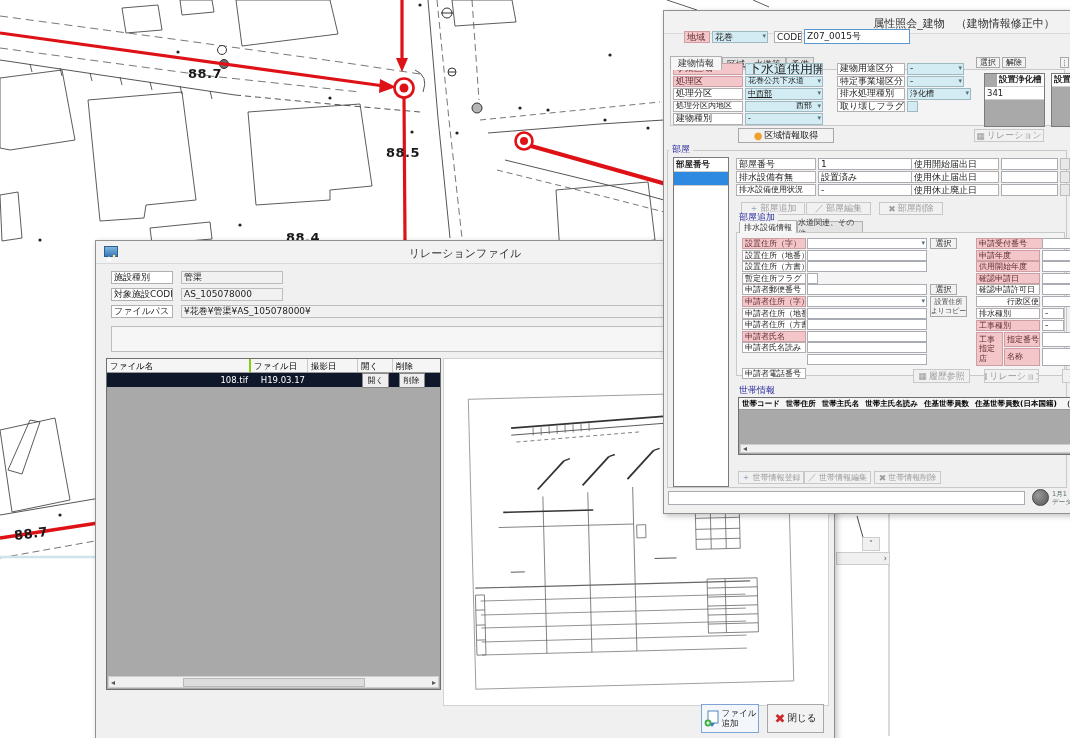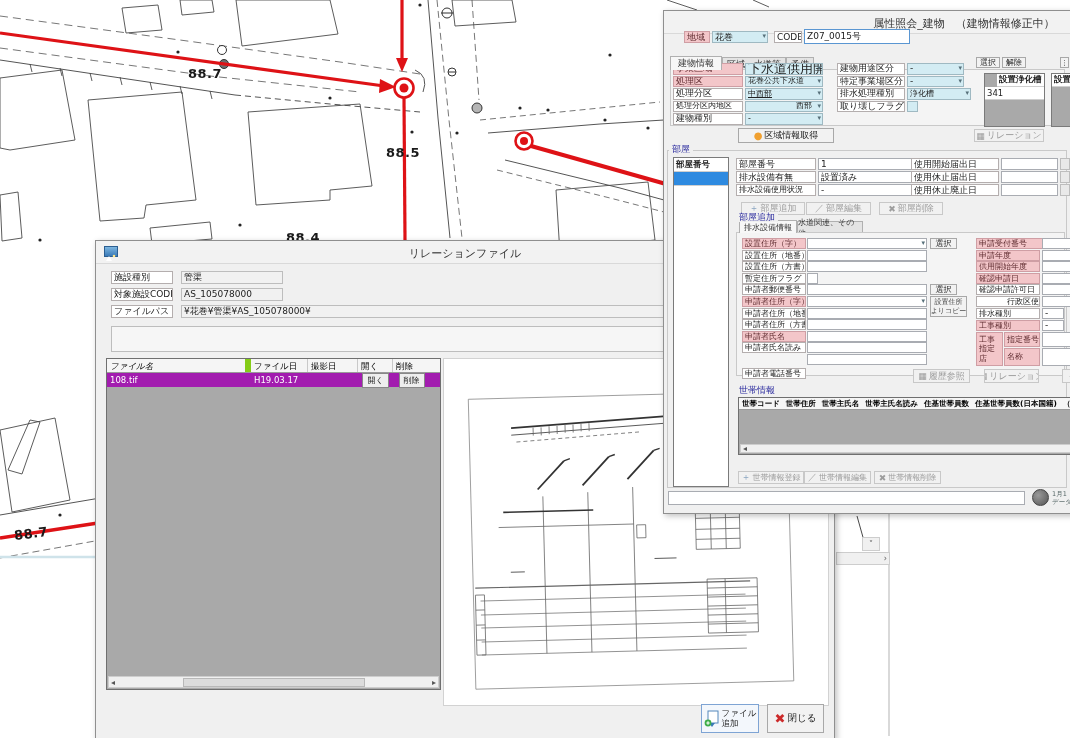--- a/index.html
+++ b/index.html
@@ -151,27 +151,27 @@
     <div class="cell" style="left:15px;top:30px;width:62px;height:13px;">施設種別</div>
     <div class="cell ro" style="left:85px;top:30px;width:102px;height:13px;">管渠</div>
     <div class="cell" style="left:15px;top:47px;width:62px;height:13px;">対象施設CODE</div>
     <div class="cell ro" style="left:85px;top:47px;width:102px;height:13px;">AS_105078000</div>
     <div class="cell" style="left:15px;top:64px;width:62px;height:13px;">ファイルパス</div>
     <div class="cell ro" style="left:85px;top:64px;width:640px;height:13px;">¥花巻¥管渠¥AS_105078000¥</div>
     <div class="cell ro" style="left:15px;top:85px;width:710px;height:26px;background:#f6f6f6;"></div>
 
     <div class="abs" style="left:10px;top:117px;width:335px;height:332px;border:1px solid #6f6f6f;background:#a9a9a9;">
       <div class="abs" style="left:0;top:0;width:100%;height:14px;background:#f5f5f5;border-bottom:1px solid #9a9a9a;display:flex;">
-        <div style="width:144px;border-right:6px solid #84cc16;font-size:8.5px;padding:2px 3px;box-sizing:border-box;font-style:italic;">ファイル名</div>
+        <div style="width:144px;border-right:2px solid #84cc16;font-size:8.5px;padding:2px 3px;box-sizing:border-box;">ファイル名</div>
         <div style="width:57px;border-right:1px solid #c9c9c9;font-size:8.5px;padding:2px 3px;box-sizing:border-box;">ファイル日付</div>
         <div style="width:50px;border-right:1px solid #c9c9c9;font-size:8.5px;padding:2px 3px;box-sizing:border-box;">撮影日</div>
         <div style="width:35px;border-right:1px solid #c9c9c9;font-size:8.5px;padding:2px 3px;box-sizing:border-box;">開く</div>
         <div style="width:37px;font-size:8.5px;padding:2px 3px;box-sizing:border-box;">削除</div>
       </div>
-      <div class="abs" style="left:0;top:14px;width:100%;height:14px;background:#a21caf;color:#fff;display:flex;align-items:center;">
+      <div class="abs" style="left:0;top:14px;width:100%;height:14px;background:#0f172a;color:#fff;display:flex;align-items:center;text-align:right;">
         <div style="width:144px;font-size:8.5px;padding:0 3px;box-sizing:border-box;">108.tif</div>
         <div style="width:57px;font-size:8.5px;padding:0 3px;box-sizing:border-box;">H19.03.17</div>
         <div style="width:50px;font-size:8.5px;padding:0 3px;box-sizing:border-box;"></div>
         <div style="width:35px;display:flex;justify-content:center;">
           <div style="background:#eee;border:1px solid #888;color:#222;font-size:8px;padding:1px 4px;">開く</div>
         </div>
         <div style="width:37px;display:flex;justify-content:center;">
           <div style="background:#eee;border:1px solid #888;color:#222;font-size:8px;padding:1px 4px;">削除</div>
         </div>
       </div>

